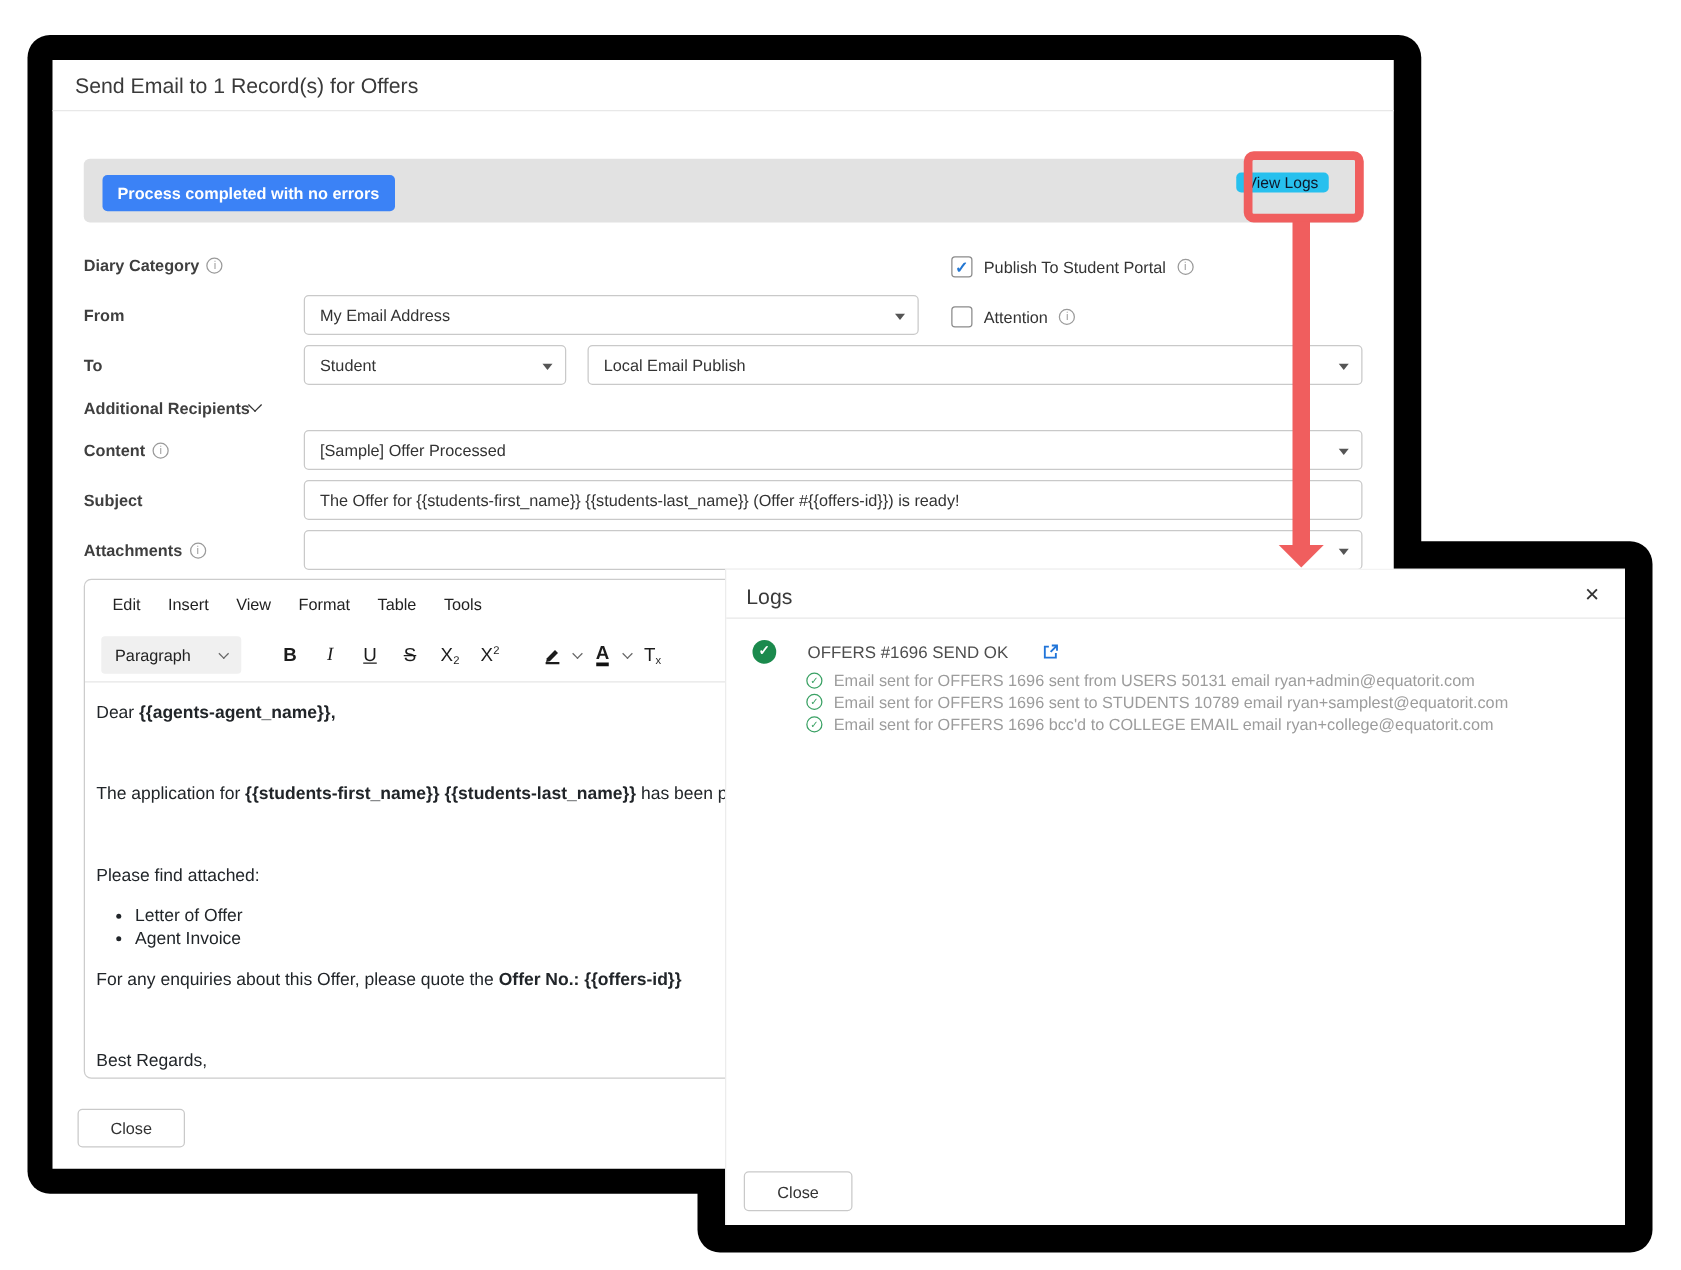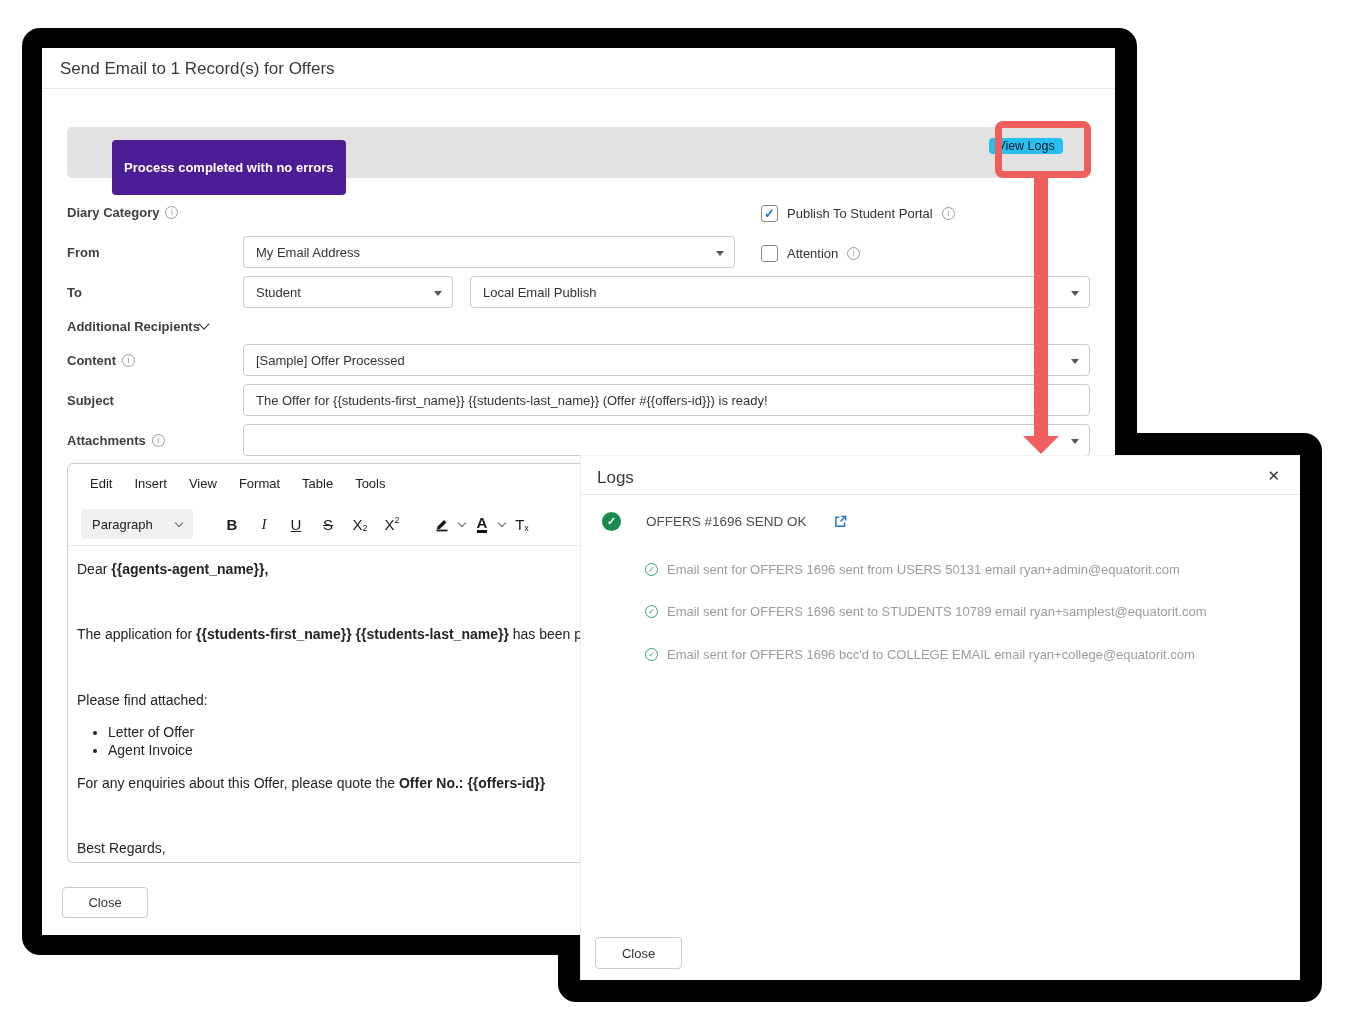--- a/index.html
+++ b/index.html
@@ -14,22 +14,22 @@
   .main-frame { position:absolute; left:22px; top:28px; width:1115px; height:927px;
     background:#000; border-radius:18px; z-index:2; }
   .main-panel { position:absolute; left:20px; top:20px; width:1073px; height:887px; background:#fff; }
   .logs-panel { position:absolute; left:580px; top:455px; width:720px; height:525px;
     background:#fff; z-index:3; border-left:1px solid #ececec; border-top:1px solid #f3f3f3;padding-left:17px; }
   
   .m-title { position:absolute; left:18px; top:11px; font-size:17px; color:#3a3a3a; }
   .m-hdiv { position:absolute; left:0; right:0; top:40px; height:1px; background:#e8e8e8; }
   .banner { position:absolute; left:25px; top:79px; width:1023px; height:51px;
     background:#e2e2e2; border-radius:5px; }
-  .badge { position:absolute; left:15px; top:13px; background:#4c1d95; color:#fff;
-    font-size:13px; font-weight:700; padding:20px 12px; border-radius:4px;margin-left:30px; }
+  .badge { position:absolute; left:15px; top:13px; background:#3b82f6; color:#fff;
+    font-size:13px; font-weight:700; padding:7px 12px; border-radius:4px; }
   .viewlogs { position:absolute; right:27px; top:11px; width:74px; height:16px;
     background:#27c0ee; color:#0f172a; font-size:12.5px; border:none; border-radius:4px; cursor:pointer; }
   .flabel { position:absolute; left:25px; height:32px; display:flex; align-items:center; gap:6px;
     font-size:13px; font-weight:600; color:#3f3f3f; }
   .lab-diary{top:148px} .lab-from{top:188px} .lab-to{top:228px}
   .lab-content{top:296px} .lab-subject{top:336px} .lab-attach{top:376px}
   .info { width:13px; height:13px; border:1px solid #9a9a9a; border-radius:50%;
     color:#9a9a9a; font-size:9px; line-height:11px; text-align:center; display:inline-block; font-weight:400; }
   .info::before { content:"i"; }
   .finput { position:absolute; height:32px; background:#fff; border:1px solid #c9c9c9; border-radius:4px;
@@ -95,21 +95,21 @@
     color:#333; cursor:pointer; }
   .l-x::before { content:"✕"; }
   .l-hdiv { position:absolute; left:0; right:0; top:38px; height:1px; background:#e8e8e8; }
   .l-entry { position:absolute; left:21px; top:56px; display:flex; align-items:center; gap:25px; }
   .l-check { width:19px; height:19px; border-radius:50%; background:#1b8a4d; flex:none; }
   .l-check::before { content:"✓"; display:block; text-align:center; color:#fff; font-size:11px;
     font-weight:700; line-height:19px; }
   .l-entry-text { font-size:13.5px; color:#4d4d4d; }
   .ext-link { margin-left:2px; cursor:pointer; display:flex; }
   .l-details { position:absolute; left:64px; top:80px; display:flex; flex-direction:column; }
-  .l-drow { display:flex; align-items:center; gap:9px; height:17.3px;margin-top:25px; }
+  .l-drow { display:flex; align-items:center; gap:9px; height:17.3px; }
   .l-subcheck { width:13px; height:13px; border:1px solid #3aa164; border-radius:50%; flex:none;
     color:#3aa164; font-size:8px; line-height:11px; text-align:center; }
   .l-subcheck::before { content:"✓"; }
   .l-detail-text { font-size:13px; color:#9c9c9c; }
   .l-close { left:14px; top:481px; width:87px; height:32px; }
   
   .ann-frame { position:absolute; left:995px; top:121px; width:96px; height:57px;
     border:7px solid #f05e5e; border-radius:8px; z-index:4; }
   .ann-bar { position:absolute; left:1034px; top:177px; width:14px; height:259px;
     background:#f05e5e; z-index:4; }

